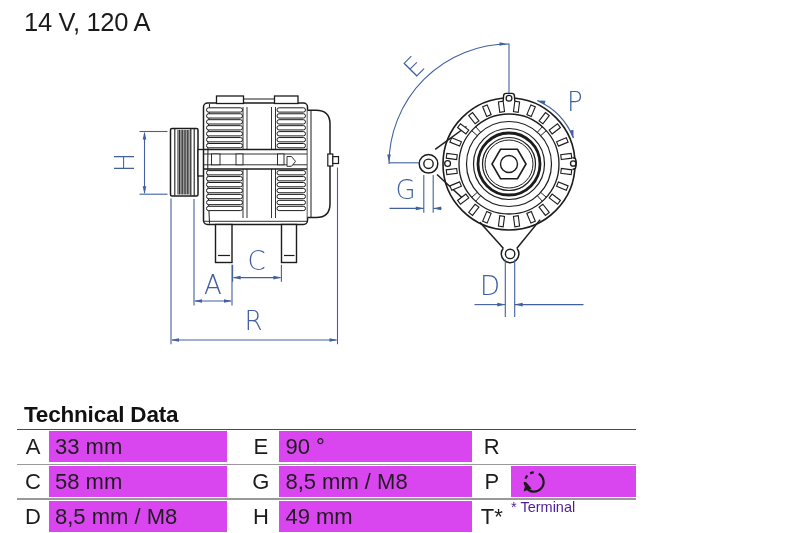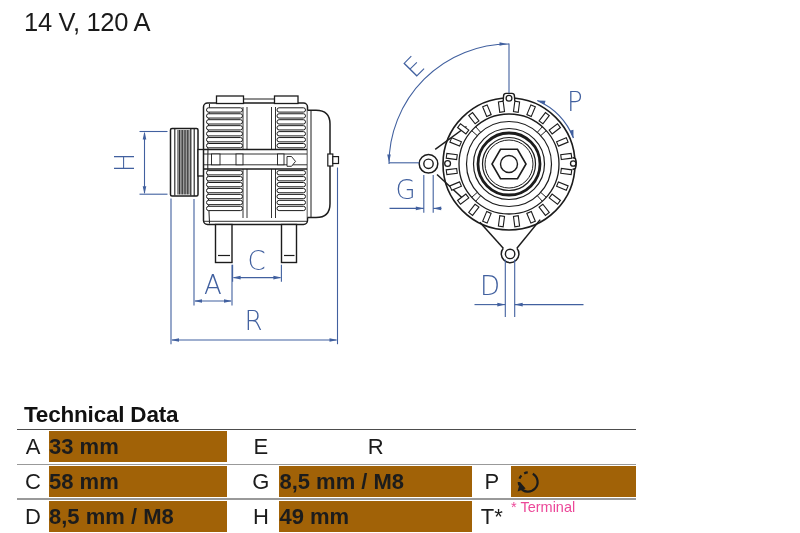--- a/index.html
+++ b/index.html
@@ -22,26 +22,26 @@
     padding-left:7px; height:25.8px; line-height:23px;margin-top:36px;
   }
   #ttable { border-top:1.4px solid #4d4d4d; padding-top:1.6px; }
   .trow { display:grid; grid-template-columns:32px 178.4px 52px 192.8px 39.2px 1fr; height:31px; }
   .tsep { height:1.3px; background:#999999; margin:1.2px 0; }
   .tkey {
     background:#fff; text-align:center; font-size:22px; line-height:31px; color:#1c1c1c;
   }
   .tkey.k1 { padding-left:15px; }
   .tval {
-    background:#a16207; font-size:22px; line-height:31px; color:#1c1c1c;
-    white-space:nowrap; display:flex; align-items:center;font-weight:bold;
+    background:#d946ef; font-size:22px; line-height:31px; color:#1c1c1c;
+    padding-left:6px; white-space:nowrap; display:flex; align-items:center;
   }
   .rot-icon { margin-left:4px; display:block; }
   #footnote {
-    position:absolute; left:511px; top:499px; font-size:14.5px; color:#ec4899;
+    position:absolute; left:511px; top:499px; font-size:14.5px; color:#4c1d95;
   }
   #com-label {
     position:absolute; left:743px; top:326px; width:81px; text-align:center;
     font-size:14px; letter-spacing:1px; color:#111;
   }
 </style>
 </head>
 <body>
 
 <div id="stage">
@@ -256,20 +256,21 @@
 
   <div id="com-label">COM</div>
 
   <div id="techdata">
     <div id="tech-title">Technical Data</div>
     <div id="ttable">
 <div class="trow">
           <div class="tkey k0">A</div>
           <div class="tval v0">33 mm</div>
           <div class="tkey k1">E</div>
+          <div class="tval v1">90 °</div>
           <div class="tkey k2">R</div>
         </div>
 <div class="tsep"></div>
 <div class="trow">
           <div class="tkey k0">C</div>
           <div class="tval v0">58 mm</div>
           <div class="tkey k1">G</div>
           <div class="tval v1">8,5 mm / M8</div>
           <div class="tkey k2">P</div>
           <div class="tval v2">

